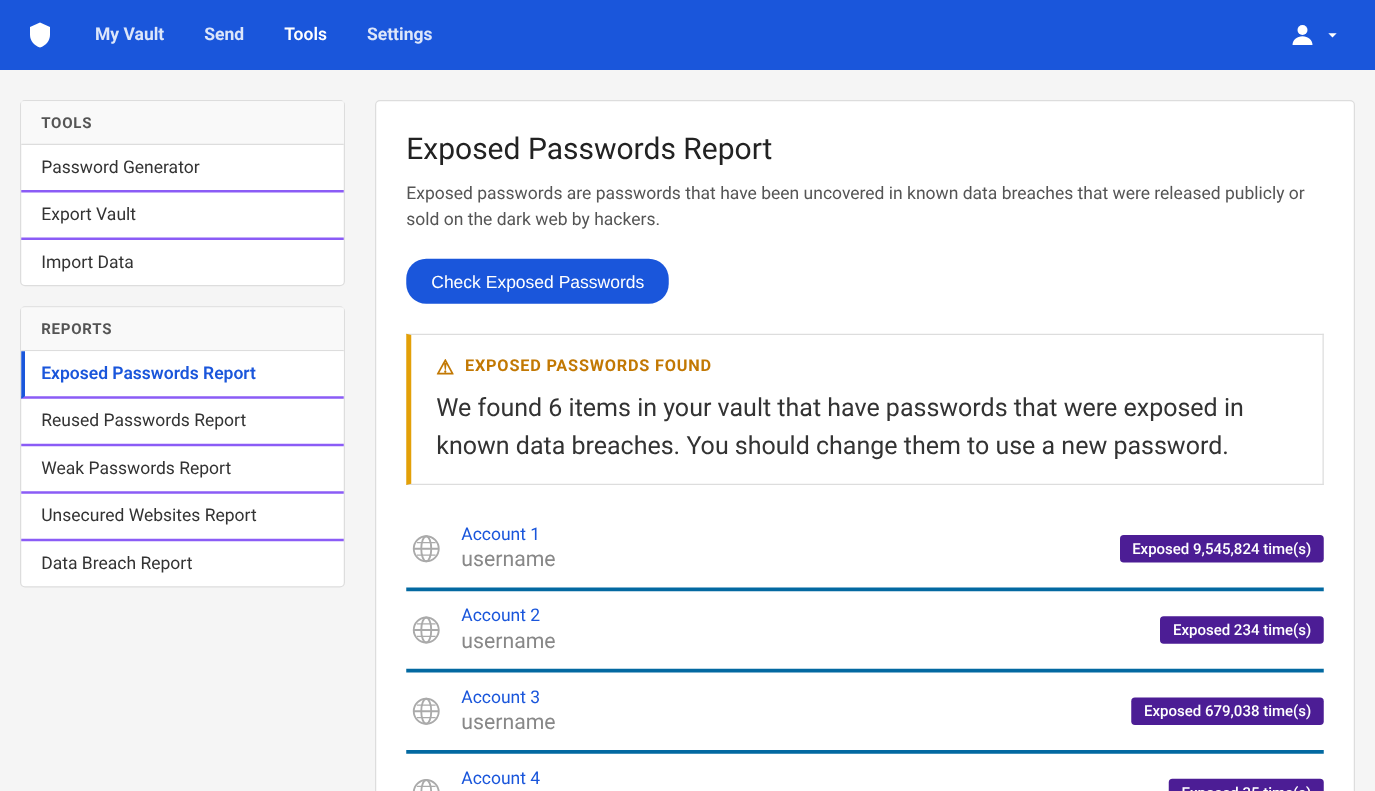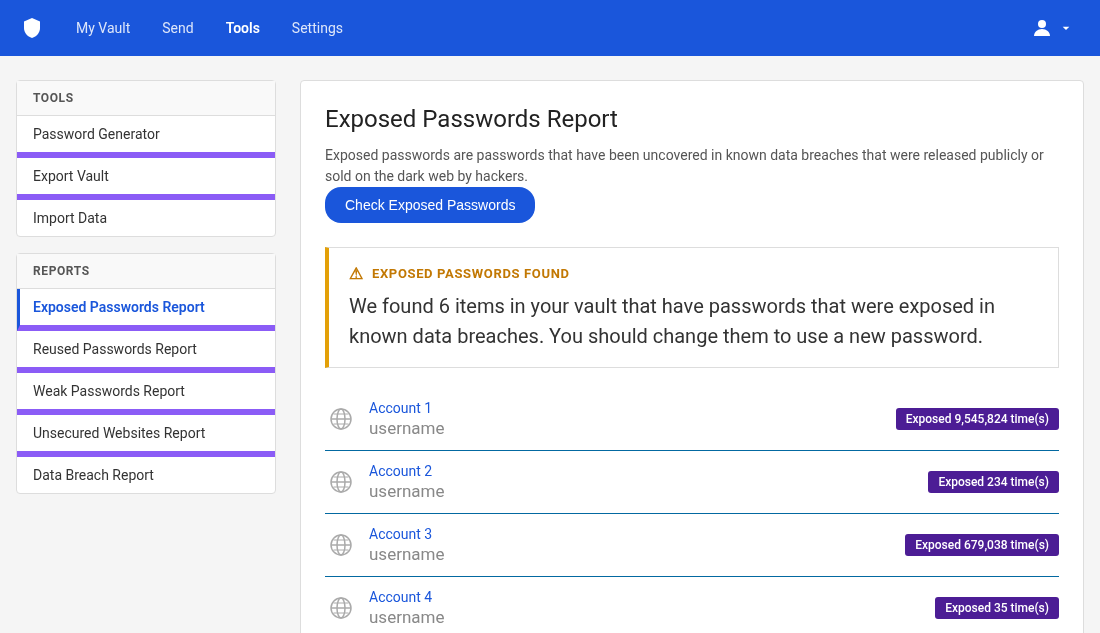--- a/index.html
+++ b/index.html
@@ -20,20 +20,21 @@
       margin-right: 8px;
     }
     .navbar-logo svg { width: 24px; height: 24px; }
     .nav-link {
       color: rgba(255,255,255,0.85);
       text-decoration: none;
       padding: 8px 12px;
       border-radius: 4px;
       cursor: pointer;
       font-size: 14px;
+      font-weight: bold;
     }
     .nav-link.active { color: #fff; font-weight: 600; }
     .navbar-spacer { flex: 1; }
     .navbar-user {
       display: flex; align-items: center; gap: 4px;
       color: #fff; cursor: pointer; padding: 6px 10px; border-radius: 4px;
     }
 
     
     .page-layout {
@@ -61,21 +62,21 @@
       font-weight: 700;
       font-size: 12px;
       color: #555;
       letter-spacing: 0.05em;
       background: #f9f9f9;
       border-bottom: 1px solid #ddd;
     }
     .sidebar-item {
       padding: 10px 16px;
       cursor: pointer;
-      border-bottom: 6px solid #8b5cf6;
+      border-bottom: 2px solid #8b5cf6;
       font-size: 14px;
       color: #333;
       display: block;
     }
     .sidebar-item:last-child { border-bottom: none; }
     .sidebar-item.active {
       border-left: 3px solid #1a56db;
       padding-left: 13px;
       background: #fff;
       font-weight: 600;
@@ -91,20 +92,21 @@
       padding: 24px;
     }
     .page-title {
       font-size: 24px;
       font-weight: 400;
       color: #222;
       margin-bottom: 12px;
     }
     .page-description {
       color: #555;
+      margin-bottom: 20px;
       line-height: 1.5;
     }
     .check-button {
       background: #1a56db;
       color: #fff;
       border: none;
       padding: 10px 20px;
       border-radius: 16px;
       font-size: 14px;
       cursor: pointer;
@@ -132,21 +134,21 @@
       gap: 8px;
     }
     .alert-title .warn-icon { color: #c27803; font-size: 16px; }
     .alert-body { color: #333; line-height: 1.5; font-size: 20px; }
 
     
     .account-row {
       display: flex;
       align-items: center;
       padding: 12px 0;
-      border-bottom: 1px solid #0369a1;
+      border-bottom: 3px solid #0369a1;
       gap: 12px;
     }
     .account-row:last-child { border-bottom: none; }
     .account-globe-icon {
       width: 32px; height: 32px;
       display: flex; align-items: center; justify-content: center;
       color: #888; flex-shrink: 0;
     }
     .account-info { flex: 1; }
     .account-name {

